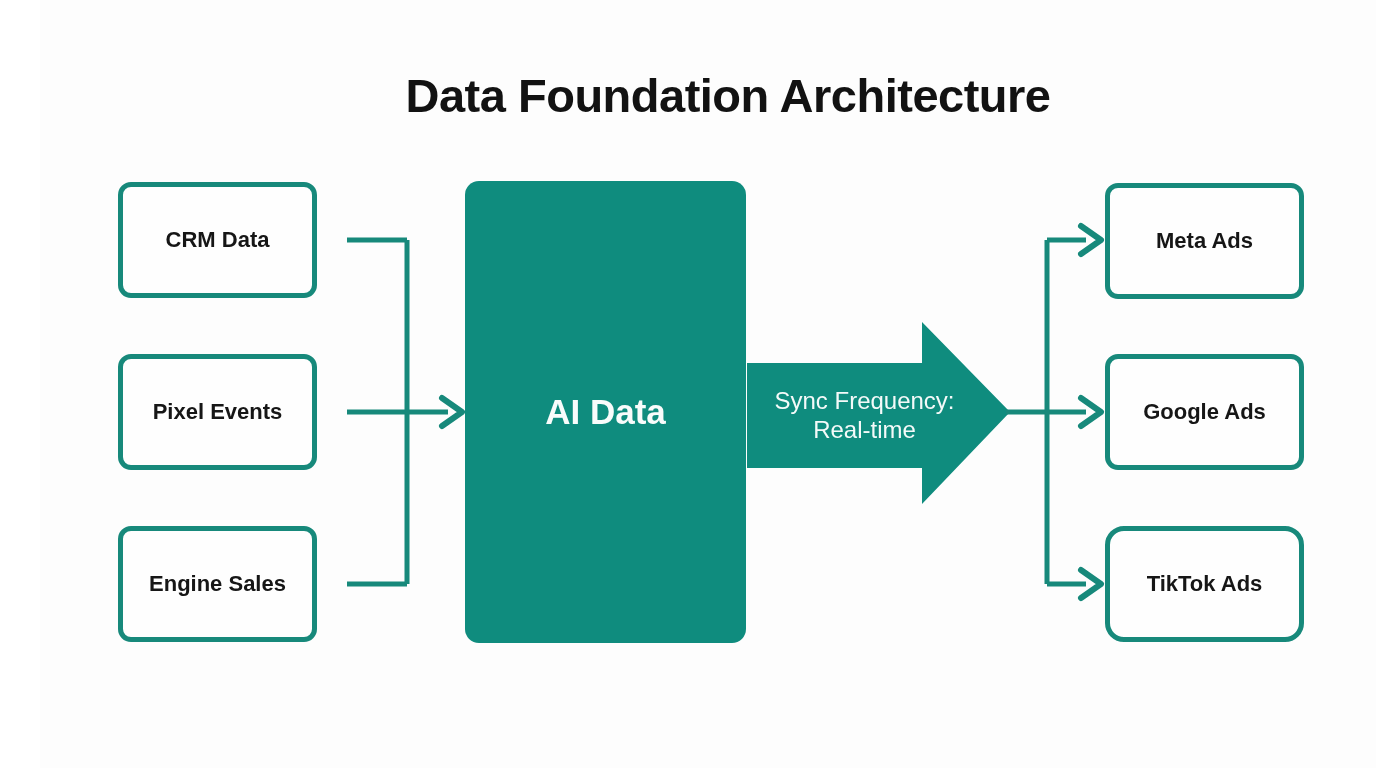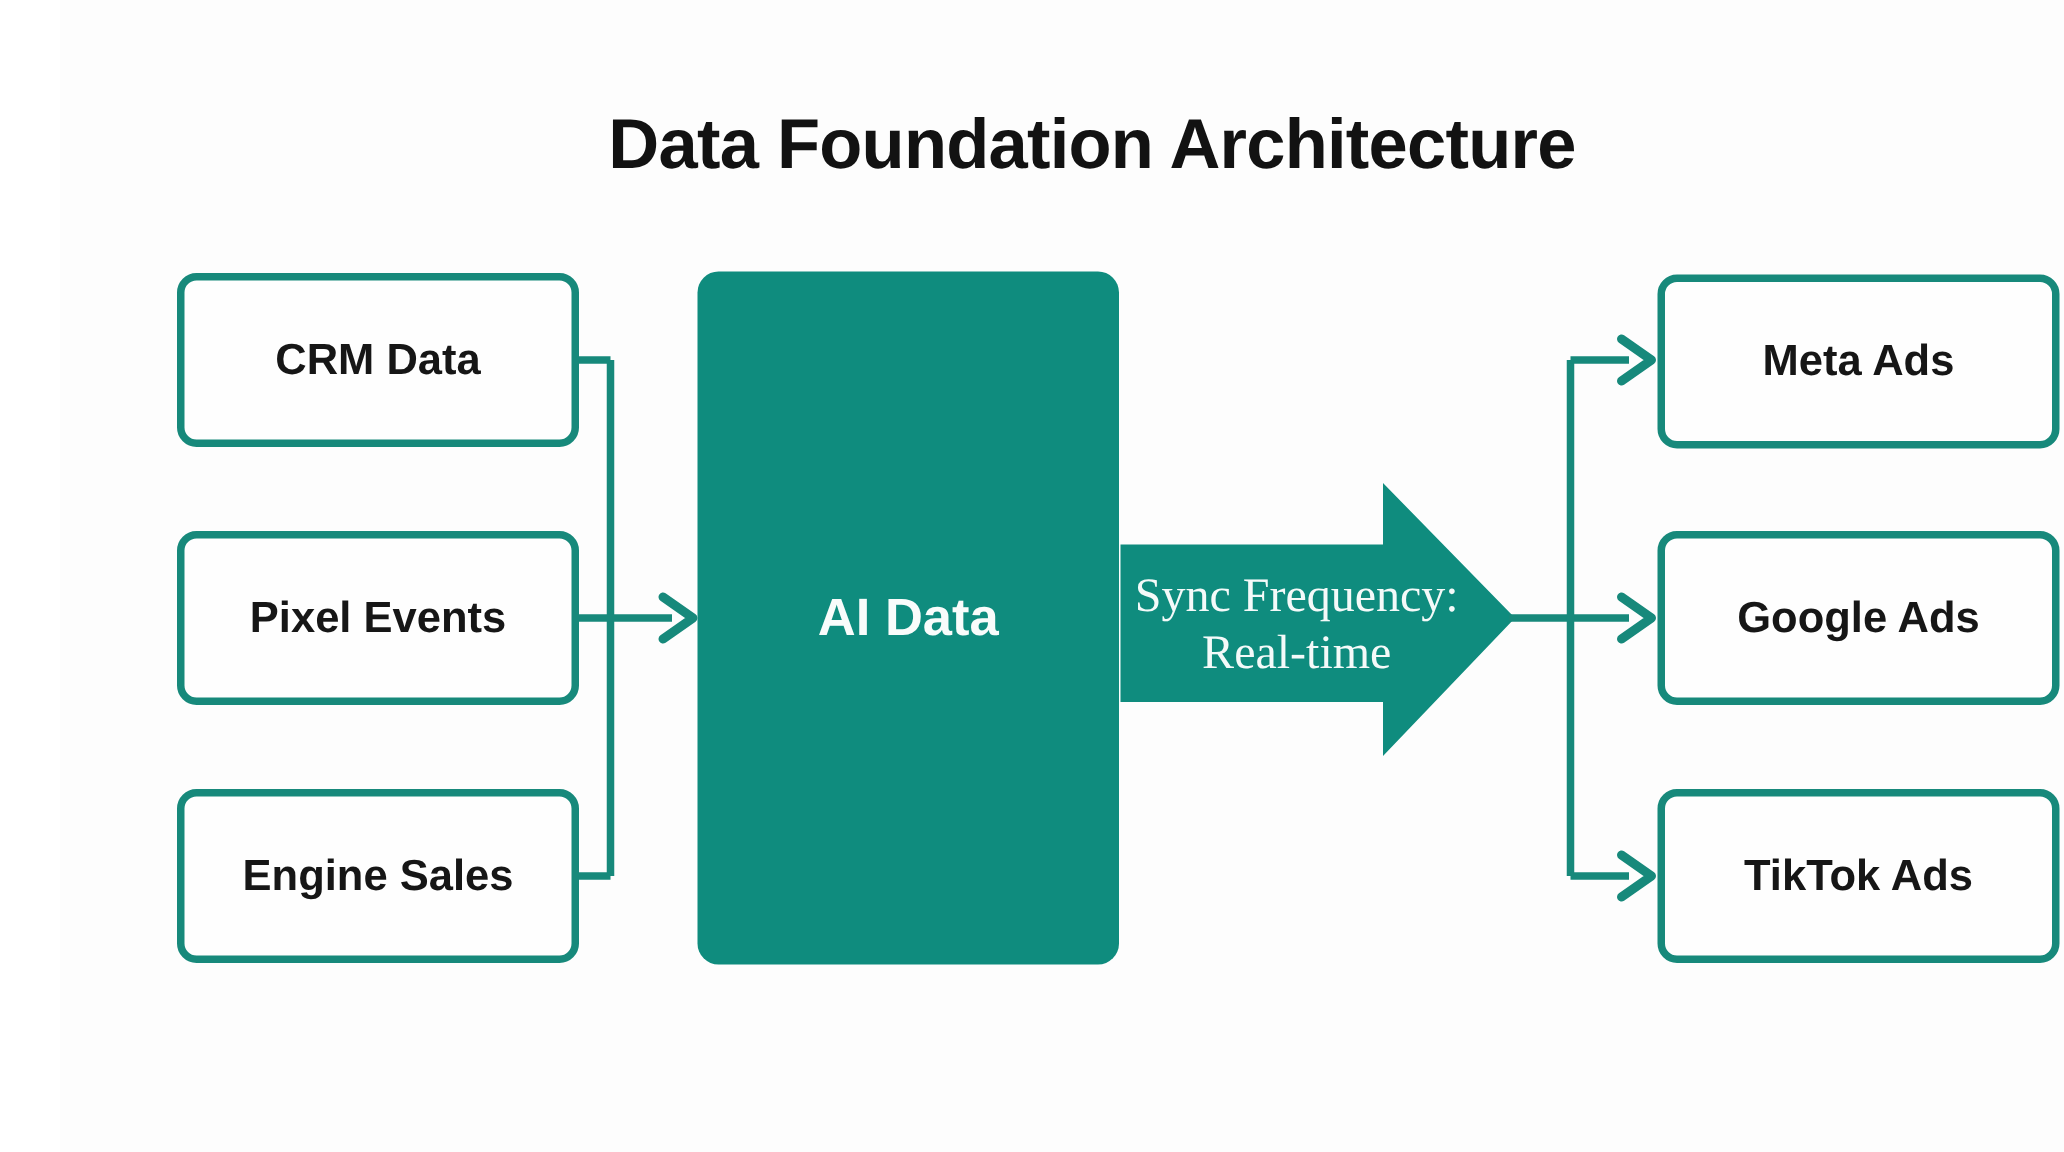--- a/index.html
+++ b/index.html
@@ -30,39 +30,39 @@
   }
   .connector-svg {
     position: absolute;
     top: 0;
     left: 0;
     width: 1376px;
     height: 768px;
   }
   .node-box {
     position: absolute;
-    width: 268px;
+    width: 199px;
     height: 116px;
     box-sizing: border-box;
     background: #FEFEFE;
     border: 5px solid #17897B;
     border-radius: 13px;
     display: flex;
     align-items: center;
     justify-content: center;
-    font-size: 29px;
+    font-size: 22px;
     font-weight: 700;
     color: #161616;
   }
   .src-crm     { left: 78px;  top: 182px; }
   .src-pixel   { left: 78px;  top: 354px; }
   .src-offline { left: 78px;  top: 526px; }
   .dst-meta    { left: 1065px; top: 183px; }
   .dst-google  { left: 1065px; top: 354px; }
-  .dst-tiktok  { left: 1065px; top: 526px; }
+  .dst-tiktok  { left: 1065px; top: 526px; border-radius: 19px; }
   .engine-box {
     position: absolute;
     left: 425px;
     top: 181px;
     width: 281px;
     height: 462px;
     background: #0F8C7E;
     border-radius: 14px;
     display: flex;
     flex-direction: row;
@@ -78,25 +78,24 @@
     position: absolute;
     left: 707px;
     top: 363px;
     width: 235px;
     height: 105px;
     display: flex;
     flex-direction: column;
     align-items: center;
     justify-content: center;
     color: #F4FAF9;
-    font-size: 32px;
+    font-size: 24px;
     font-weight: 400;
     line-height: 1.18;
     text-align: center;
-    font-family: Liberation Serif, serif;
   }
 </style>
 </head>
 <body>
 
 <div class="canvas">
 
   <h1 class="title">Data Foundation Architecture</h1>
 
   <svg class="connector-svg" viewBox="0 0 1376 768">

